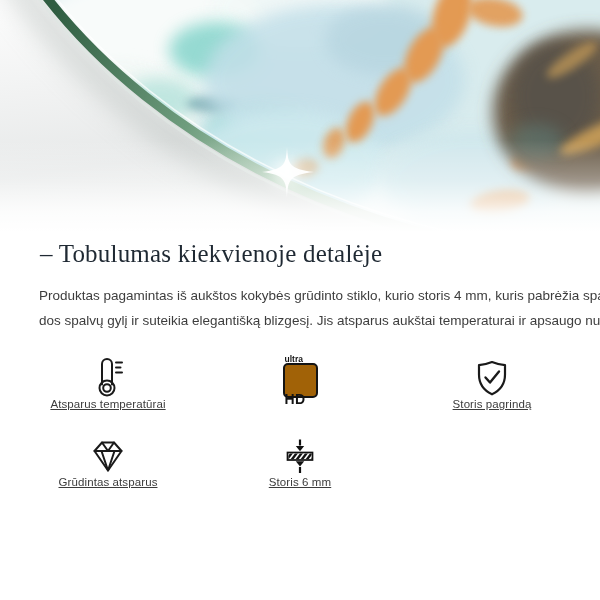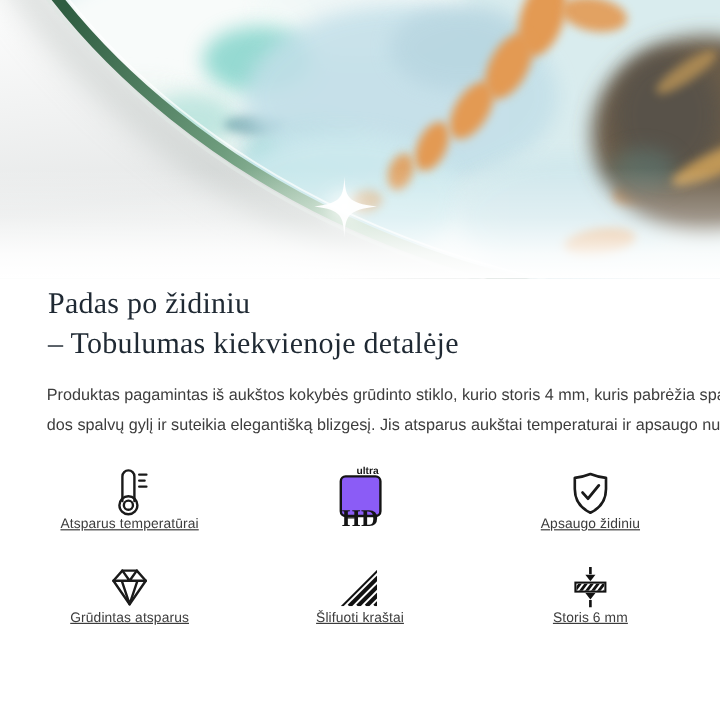--- a/index.html
+++ b/index.html
@@ -36,26 +36,26 @@
   }
   .cell{display:flex;flex-direction:column;align-items:center;}
   .iconbox{height:44px;display:flex;align-items:flex-end;justify-content:center;}
   .cell .label{font-size:11.5px;color:#3c3c3c;letter-spacing:.1px;text-decoration:underline;}
 
   .icon-stroke{stroke:#1a1a1a;fill:none;stroke-width:2;stroke-linecap:round;stroke-linejoin:round;}
 
   
   .uhd{
     width:31px;height:31px;border:2.4px solid #141414;border-radius:5px;
-    display:flex;flex-direction:column;align-items:flex-end;justify-content:center;
-    background:#8b5cf6;
+    display:flex;flex-direction:column;align-items:flex-start;justify-content:center;
+    background:#a16207;
     gap:28px;
   }
   .uhd .t{font-size:8.5px;line-height:9px;font-weight:700;color:#141414;}
-  .uhd .b{font-size:20px;line-height:15px;font-weight:800;color:#141414;letter-spacing:.3px;font-family:Liberation Serif, serif;}
+  .uhd .b{font-size:14px;line-height:15px;font-weight:800;color:#141414;letter-spacing:.3px;}
 </style>
 </head>
 <body>
 
 <div class="page">
 
   <svg class="hero" viewBox="0 0 600 232" xmlns="http://www.w3.org/2000/svg">
     <defs>
       <clipPath id="discClip">
           <ellipse cx="640" cy="-300" rx="700" ry="560"></ellipse>
@@ -140,21 +140,20 @@
     <g>
       <circle cx="287" cy="172" r="12" fill="#ffffff" filter="url(#blur8)" opacity="0.85"></circle>
       <path d="M287 147 C288 164 289 169 314 172 C289 175 288 180 287 198 C286 180 285 175 262 172 C285 169 286 164 287 147 Z" fill="#ffffff" opacity="0.95"></path>
       <circle cx="287" cy="172" r="2.4" fill="#ffffff"></circle>
     </g>
 
     <rect x="0" y="140" width="600" height="92" fill="url(#fadeGrad)"></rect>
   </svg>
 
   <h1 class="title">
-    <span>Padas po židiniu</span>
     <span>– Tobulumas kiekvienoje detalėje</span>
   </h1>
 
   <p class="desc">
     <span>Produktas pagamintas iš aukštos kokybės grūdinto stiklo, kurio storis 4 mm, kuris pabrėžia spau-</span>
     <span>dos spalvų gylį ir suteikia elegantišką blizgesį. Jis atsparus aukštai temperaturai ir apsaugo nuo</span>
   </p>
 
   <div class="features">
 
@@ -179,52 +178,33 @@
       </div>
     </div>
 
     <div class="cell">
       <div class="iconbox">
         <svg width="40" height="40" viewBox="0 0 40 40">
           <path class="icon-stroke" style="stroke-width:2.2" d="M20 4 C24.5 5.8 29 6.8 33 7.2 V16.5 C33 26 27.8 32.6 20 36.3 C12.2 32.6 7 26 7 16.5 V7.2 C11 6.8 15.5 5.8 20 4 Z"></path>
           <path class="icon-stroke" style="stroke-width:2.4" d="M13.5 19.5 L18 24.5 L27 13.5"></path>
         </svg>
       </div>
-      <div class="label">Apsaugo židiniu</div>
+      <div class="label">Storis pagrindą</div>
     </div>
 
     <div class="cell">
       <div class="iconbox">
         <svg width="40" height="40" viewBox="0 0 40 40">
           <path class="icon-stroke" d="M6.5 15 L14 6.5 H26 L33.5 15 L20 34.5 Z"></path>
           <path class="icon-stroke" d="M6.5 15 H33.5 M14 6.5 L20 15 L26 6.5 M13.5 15 L20 34.5 M26.5 15 L20 34.5"></path>
         </svg>
       </div>
       <div class="label">Grūdintas atsparus</div>
     </div>
 
-    <div class="cell">
-      <div class="iconbox">
-        <svg width="38" height="38" viewBox="0 0 40 40">
-          <defs>
-              <clipPath id="triClip">
-                <path d="M3 36 L35 4 L35 36 Z"></path>
-              </clipPath>
-            </defs>
-          <g clip-path="url(#triClip)" stroke="#111" stroke-width="3.6" fill="none">
-            <path d="M3 36 L36 3"></path>
-            <path d="M10.5 36 L36 10.5"></path>
-            <path d="M18 36 L36 18"></path>
-            <path d="M25.5 36 L36 25.5"></path>
-            <path d="M33 36 L36 33"></path>
-          </g>
-        </svg>
-      </div>
-      <div class="label">Šlifuoti kraštai</div>
-    </div>
 
     <div class="cell">
       <div class="iconbox">
         <svg width="40" height="40" viewBox="0 0 40 40">
           <defs>
               <clipPath id="barClip">
                 <rect x="8.4" y="17.4" width="23.2" height="5.9"></rect>
               </clipPath>
             </defs>
           <g clip-path="url(#barClip)" stroke="#111" stroke-width="2.4">

